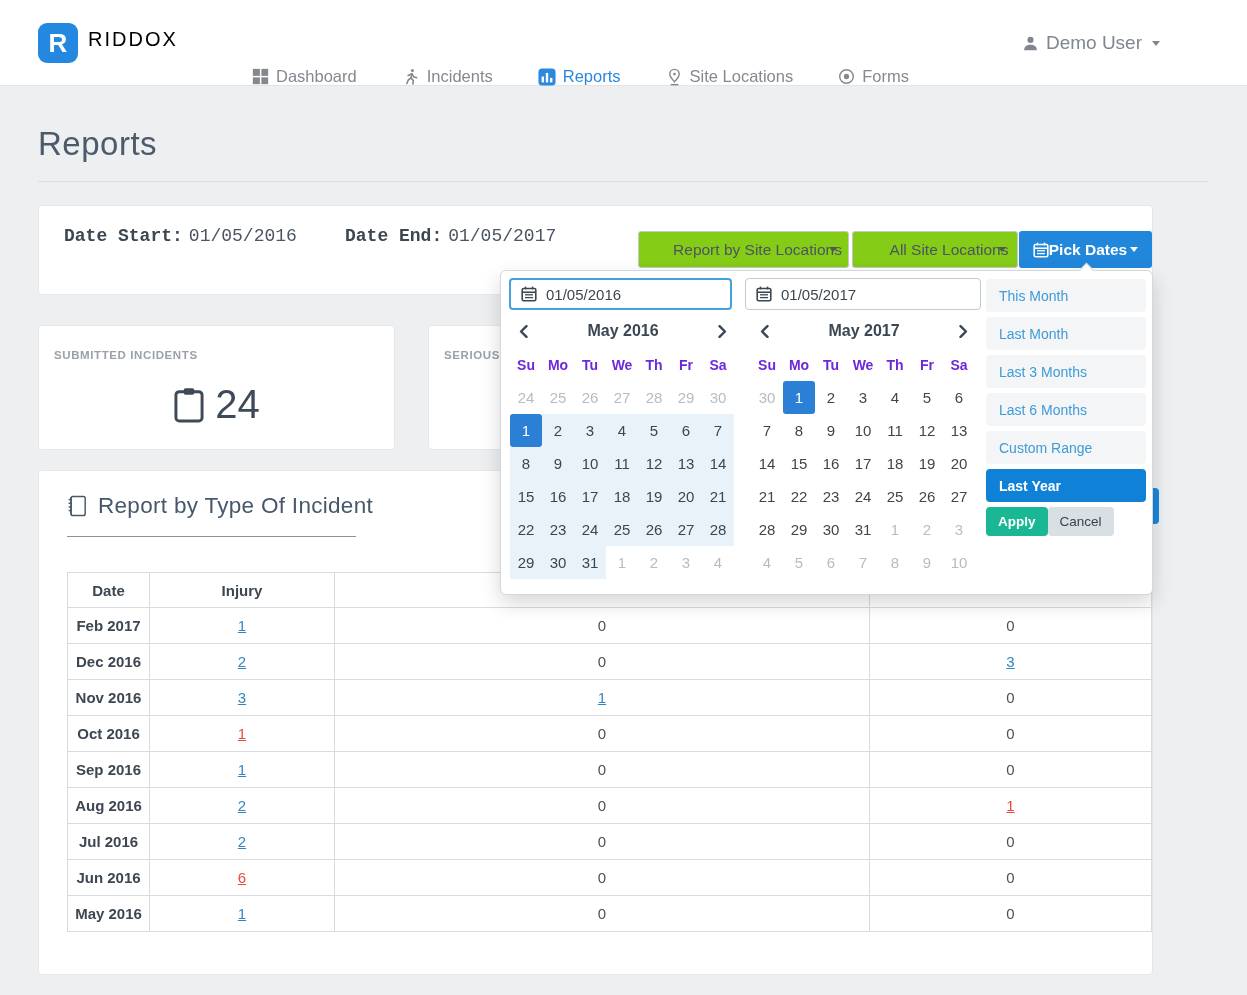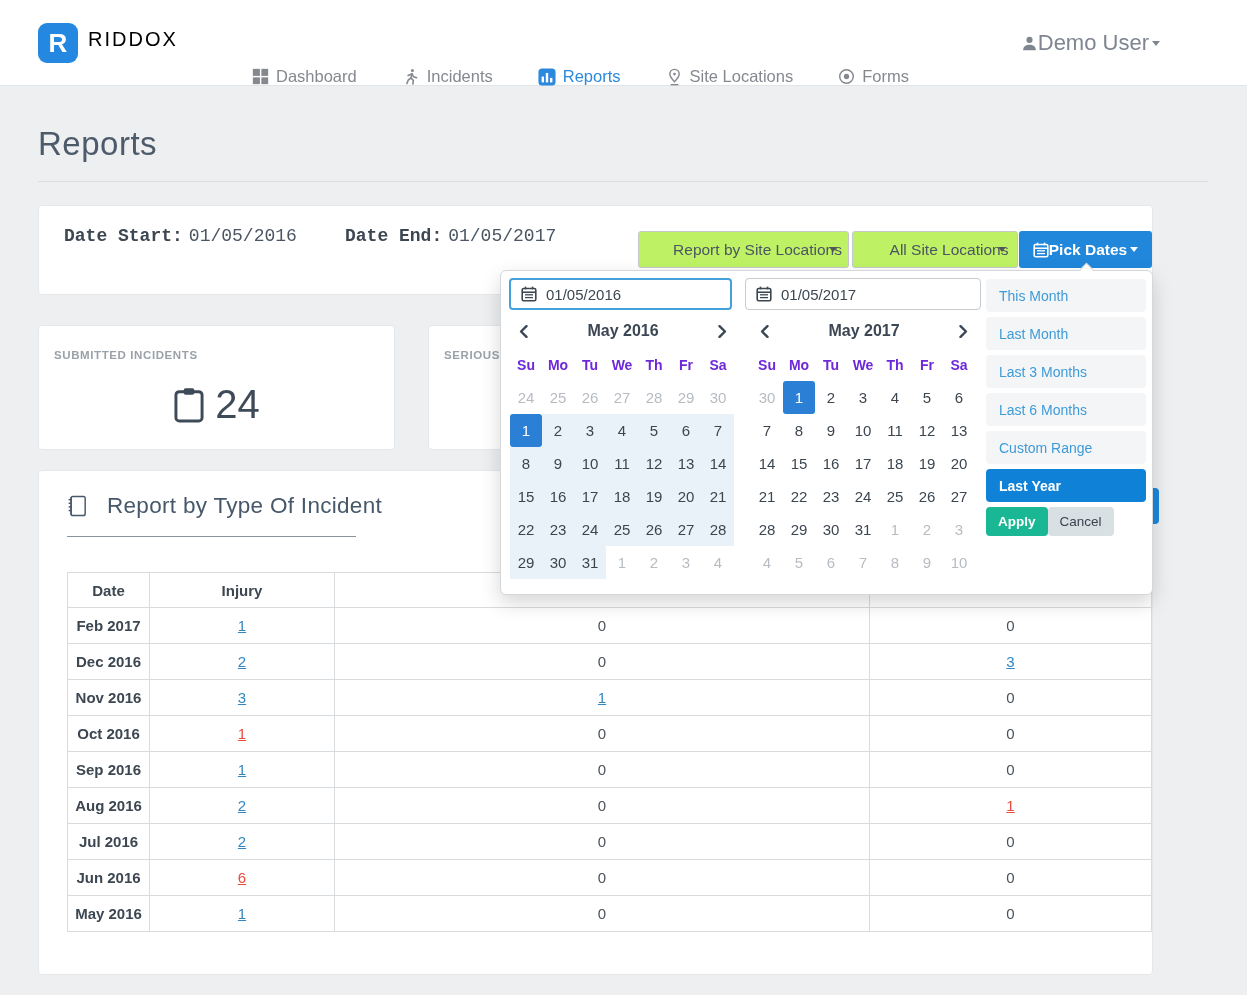--- a/index.html
+++ b/index.html
@@ -13,49 +13,49 @@
   }
   .icn { display:inline-flex; align-items:center; justify-content:center; line-height:0; }
 
   
   .topbar { position:absolute; left:0; top:0; width:1247px; height:86px; background:#ffffff; border-bottom:1px solid #e2e5e8; z-index:10; }
   .logo-box { position:absolute; left:38px; top:23px; width:40px; height:40px; background:#2488e0; border-radius:9px; color:#fff; font-size:26px; font-weight:bold; display:flex; align-items:center; justify-content:center; }
   .brand-name { position:absolute; left:88px; top:28px; font-size:20px; letter-spacing:2px; color:#000000; font-weight:500; }
   .main-nav { position:absolute; left:252px; top:0; height:86px; display:flex; align-items:flex-end; gap:45px; }
   .nav-item { display:flex; align-items:center; gap:7px; font-size:16.5px; color:#85898f; cursor:pointer; white-space:nowrap; }
   .nav-item.active { color:#2a88dd; }
-  .user-menu { position:absolute; right:87px; top:0; height:86px; display:flex; align-items:center; font-size:22px; color:#7f868f; cursor:pointer; }
+  .user-menu { position:absolute; right:87px; top:0; height:86px; display:flex; align-items:center; gap:7px; font-size:19px; color:#7f868f; cursor:pointer; }
   .caret-down { width:0; height:0; border-left:4px solid transparent; border-right:4px solid transparent; border-top:5px solid currentColor; display:inline-block; margin-left:3px; }
 
   
   .page-title { position:absolute; left:38px; top:125px; font-size:33px; font-weight:400; color:#4c5a6a; letter-spacing:0.5px; }
   .title-rule { position:absolute; left:38px; top:181px; width:1170px; height:1px; background:#dcdfe2; }
 
   
   .filter-card { position:absolute; left:38px; top:205px; width:1115px; height:90px; background:#fff; border:1px solid #e5e8ea; border-radius:4px; z-index:2; }
   .filter-field { position:absolute; top:226px; font-size:18px; color:#4b5563; display:flex; gap:6px; z-index:3;font-family:Liberation Mono, monospace; }
   .filter-field b { color:#3d4752; }
   .f-start { left:64px; }
   .f-end { left:345px; }
-  .select-box { position:absolute; top:231px; height:37px; background:#bef264; border:1px solid #c3c8cc; border-radius:3px; display:flex; align-items:center; justify-content:center; font-size:15.5px; color:#4b5563; cursor:pointer; z-index:3;padding-left:28px; }
+  .select-box { position:absolute; top:231px; height:37px; background:#84cc16; border:1px solid #c3c8cc; border-radius:3px; display:flex; align-items:center; justify-content:center; font-size:15.5px; color:#4b5563; cursor:pointer; z-index:3;padding-left:28px; }
   .select-box .sel-caret { position:absolute; right:11px; color:#555; }
   .sb-1 { left:638px; width:211px; }
   .sb-2 { left:852px; width:166px; }
   .pick-dates-btn { position:absolute; left:1019px; top:231px; width:133px; height:37px; background:#2187db; border-radius:3px; color:#fff; display:flex; align-items:center; justify-content:center; gap:0; font-size:15.5px; font-weight:bold; cursor:pointer; z-index:3; }
 
   
   .summary-card { position:absolute; top:325px; width:357px; height:125px; background:#fff; border:1px solid #e5e8ea; border-radius:4px; z-index:1; }
   .summary-card.card0 { left:38px; }
   .summary-card.card1 { left:428px; }
   .card-label { position:absolute; left:15px; top:23px; font-size:11.5px; font-weight:bold; letter-spacing:0.6px; color:#9aa1a8; }
   .card-value { position:absolute; left:0; right:0; top:56px; display:flex; align-items:center; justify-content:center; gap:10px; font-size:40px; color:#3e4a57; }
 
   
   .report-card { position:absolute; left:38px; top:470px; width:1115px; height:505px; background:#fff; border:1px solid #e5e8ea; border-radius:4px; z-index:1; }
-  .section-title-row { position:absolute; left:28px; top:22px; display:flex; align-items:center; gap:20px; font-size:22.5px; color:#46586a; letter-spacing:0.3px; }
+  .section-title-row { position:absolute; left:28px; top:22px; display:flex; align-items:center; gap:11px; font-size:22.5px; color:#46586a; letter-spacing:0.3px; }
   .section-underline { position:absolute; left:28px; top:65px; width:289px; height:1px; background:#8a94a0; }
   .hidden-action-btn { position:absolute; left:1022px; top:17px; width:98px; height:36px; background:#1d87dc; border-radius:4px; z-index:2; }
   .incident-table { position:absolute; left:28px; top:101px; border-collapse:collapse; table-layout:fixed; width:1084px; font-size:15px; }
   .incident-table th, .incident-table td { border:1px solid #d9dcdf; text-align:center; }
   .incident-table th { height:35px; font-weight:bold; color:#3d4752; background:#fff; }
   .incident-table td { height:36px; color:#4c525a; }
   .incident-table td.date-cell { font-weight:bold; color:#3d4752; }
   .link { text-decoration:underline; cursor:pointer; }
   .link-blue { color:#3187c0; }
   .link-red { color:#e74c3c; }

